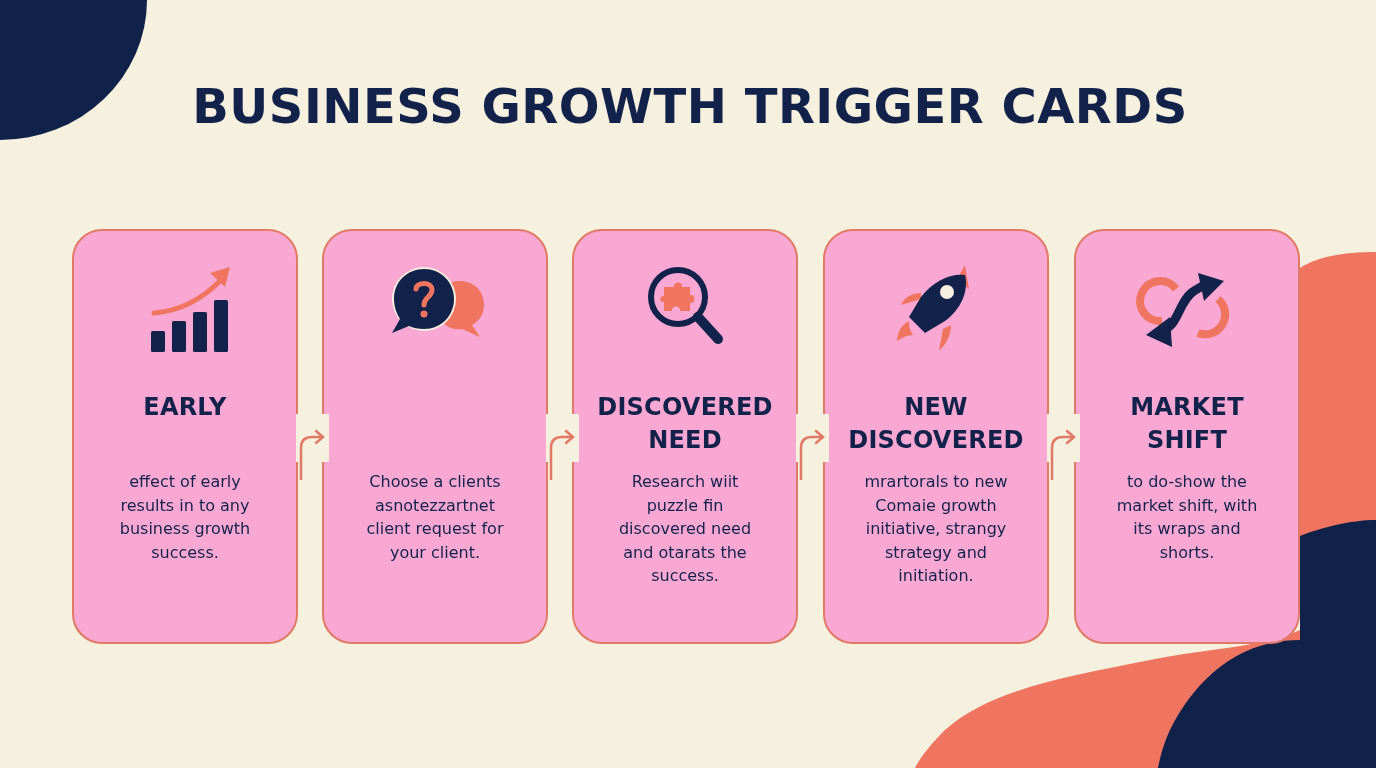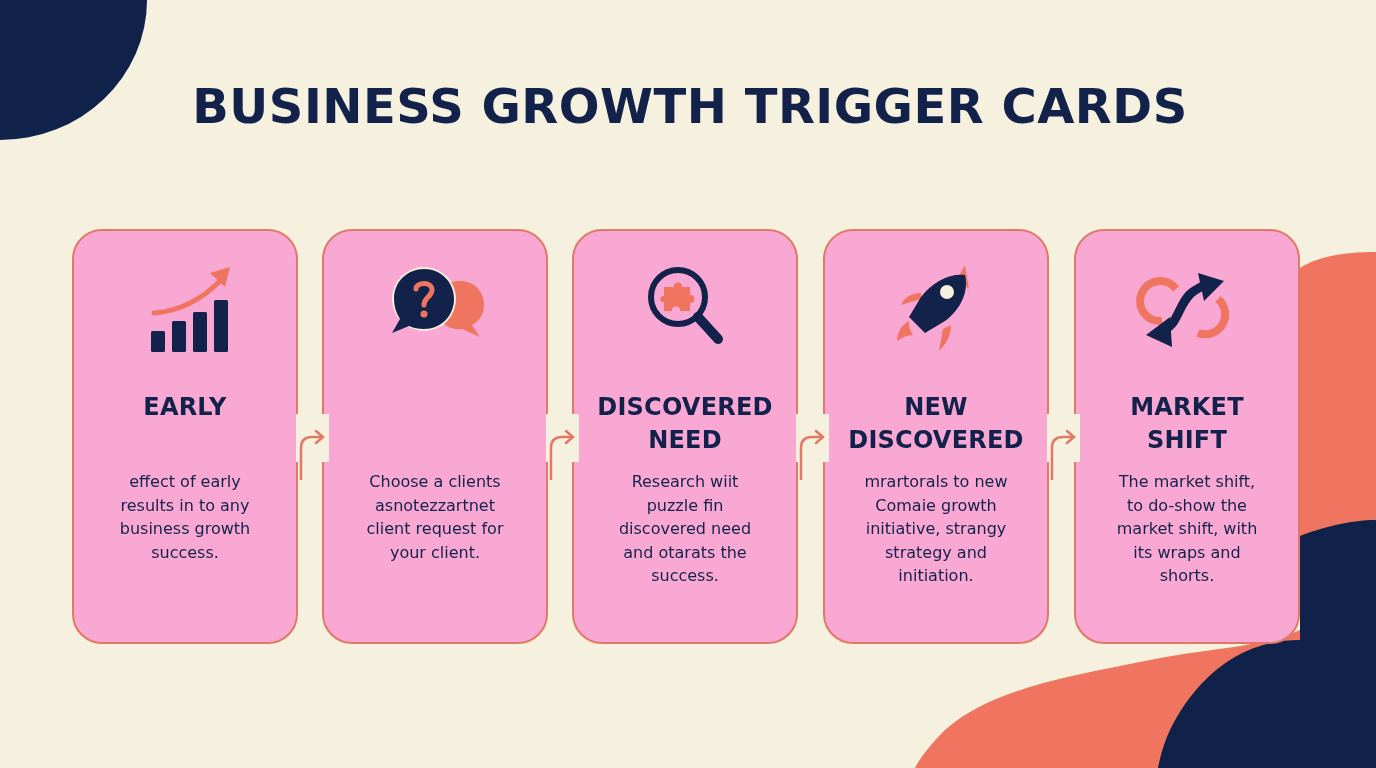--- a/index.html
+++ b/index.html
@@ -130,21 +130,20 @@
     <path d="M66 74 A20 20 0 0 0 86 40" stroke="#F07560" stroke-width="8" fill="none"></path>
     <path d="M30 70 C46 70 46 42 62 32 L72 26" stroke="#13224A" stroke-width="9" fill="none"></path>
     <path d="M66 14 L92 22 L72 42 Z" fill="#13224A"></path>
     <path d="M38 58 L14 76 L40 88 Z" fill="#13224A"></path>
   </svg>
   <div class="heading">
     <span>MARKET</span>
     <span>SHIFT</span>
   </div>
   <div class="body">
-    <span>The market shift,</span>
     <span>to do-show the</span>
     <span>market shift, with</span>
     <span>its wraps and</span>
     <span>shorts.</span>
   </div>
 </div>
 
 <svg class="connectors" viewBox="0 0 1376 768">
   <g>
     <rect x="296" y="414" width="33" height="48" fill="#F6F0DF"></rect>

